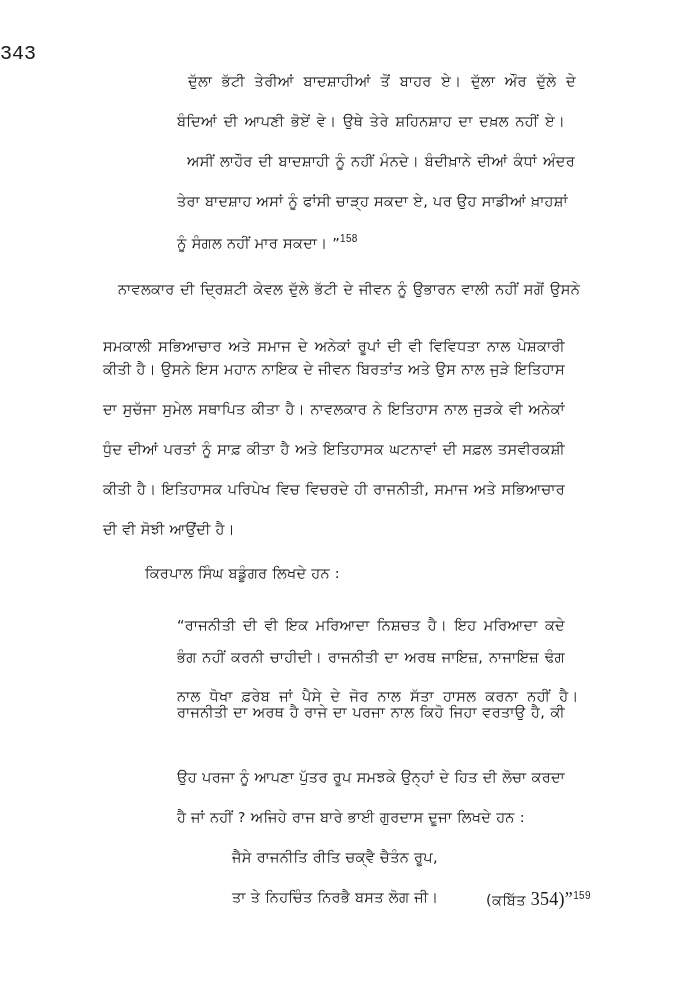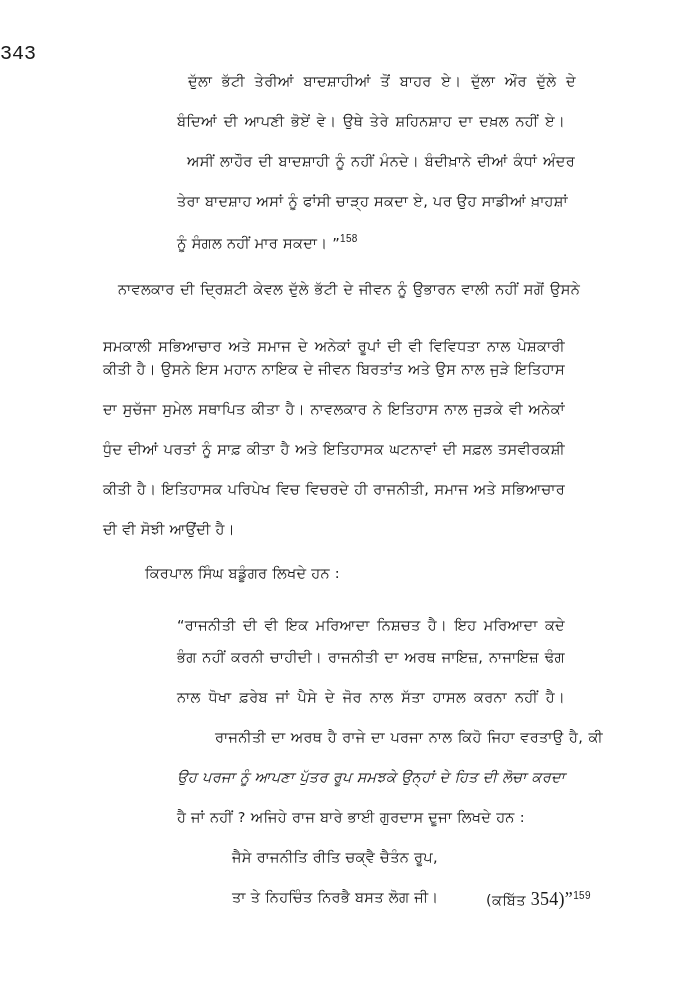--- a/index.html
+++ b/index.html
@@ -41,23 +41,23 @@
     <div class="line justify" style="left:103px; width:462px; top:441px;">ਧੁੰਦ ਦੀਆਂ ਪਰਤਾਂ ਨੂੰ ਸਾਫ਼ ਕੀਤਾ ਹੈ ਅਤੇ ਇਤਿਹਾਸਕ ਘਟਨਾਵਾਂ ਦੀ ਸਫ਼ਲ ਤਸਵੀਰਕਸ਼ੀ</div>
     <div class="line justify" style="left:103px; width:462px; top:481px;">ਕੀਤੀ ਹੈ। ਇਤਿਹਾਸਕ ਪਰਿਪੇਖ ਵਿਚ ਵਿਚਰਦੇ ਹੀ ਰਾਜਨੀਤੀ, ਸਮਾਜ ਅਤੇ ਸਭਿਆਚਾਰ</div>
     <div class="line" style="left:103px; top:521px;">ਦੀ ਵੀ ਸੋਝੀ ਆਉਂਦੀ ਹੈ।</div>
   </div>
 
   <div class="line" style="left:145px; top:565px;">ਕਿਰਪਾਲ ਸਿੰਘ ਬਡੂੰਗਰ ਲਿਖਦੇ ਹਨ :</div>
 
   <div>
     <div class="line justify" style="left:177px; width:388px; top:609px;margin-top:8px;">“ਰਾਜਨੀਤੀ ਦੀ ਵੀ ਇਕ ਮਰਿਆਦਾ ਨਿਸ਼ਚਤ ਹੈ। ਇਹ ਮਰਿਆਦਾ ਕਦੇ</div>
     <div class="line justify" style="left:177px; width:388px; top:649px;">ਭੰਗ ਨਹੀਂ ਕਰਨੀ ਚਾਹੀਦੀ। ਰਾਜਨੀਤੀ ਦਾ ਅਰਥ ਜਾਇਜ਼, ਨਾਜਾਇਜ਼ ਢੰਗ</div>
-    <div class="line justify" style="left:177px; width:388px; top:689px;">ਨਾਲ ਧੋਖਾ ਫ਼ਰੇਬ ਜਾਂ ਪੈਸੇ ਦੇ ਜੋਰ ਨਾਲ ਸੱਤਾ ਹਾਸਲ ਕਰਨਾ ਨਹੀਂ ਹੈ।</div>
-    <div class="line justify" style="left:177px; width:388px; top:729px;margin-left:38px;">ਰਾਜਨੀਤੀ ਦਾ ਅਰਥ ਹੈ ਰਾਜੇ ਦਾ ਪਰਜਾ ਨਾਲ ਕਿਹੋ ਜਿਹਾ ਵਰਤਾਉ ਹੈ, ਕੀ</div>
-    <div class="line justify" style="left:177px; width:388px; top:769px;font-style:italic;">ਉਹ ਪਰਜਾ ਨੂੰ ਆਪਣਾ ਪੁੱਤਰ ਰੂਪ ਸਮਝਕੇ ਉਨ੍ਹਾਂ ਦੇ ਹਿਤ ਦੀ ਲੋਚਾ ਕਰਦਾ</div>
+    <div class="line justify" style="left:177px; width:388px; top:689px;font-family:Liberation Mono, monospace;">ਨਾਲ ਧੋਖਾ ਫ਼ਰੇਬ ਜਾਂ ਪੈਸੇ ਦੇ ਜੋਰ ਨਾਲ ਸੱਤਾ ਹਾਸਲ ਕਰਨਾ ਨਹੀਂ ਹੈ।</div>
+    <div class="line justify" style="left:177px; width:388px; top:704px;">ਰਾਜਨੀਤੀ ਦਾ ਅਰਥ ਹੈ ਰਾਜੇ ਦਾ ਪਰਜਾ ਨਾਲ ਕਿਹੋ ਜਿਹਾ ਵਰਤਾਉ ਹੈ, ਕੀ</div>
+    <div class="line justify" style="left:177px; width:388px; top:769px;">ਉਹ ਪਰਜਾ ਨੂੰ ਆਪਣਾ ਪੁੱਤਰ ਰੂਪ ਸਮਝਕੇ ਉਨ੍ਹਾਂ ਦੇ ਹਿਤ ਦੀ ਲੋਚਾ ਕਰਦਾ</div>
     <div class="line" style="left:177px; top:809px;text-align:right;">ਹੈ ਜਾਂ ਨਹੀਂ ? ਅਜਿਹੇ ਰਾਜ ਬਾਰੇ ਭਾਈ ਗੁਰਦਾਸ ਦੂਜਾ ਲਿਖਦੇ ਹਨ :</div>
   </div>
 
   <div>
     <div class="line" style="left:232px; top:849px;">ਜੈਸੇ ਰਾਜਨੀਤਿ ਰੀਤਿ ਚਕ੍ਵੈ ਚੈਤੰਨ ਰੂਪ,</div>
     <div class="line" style="left:232px; top:889px;">ਤਾ ਤੇ ਨਿਹਚਿੰਤ ਨਿਰਭੈ ਬਸਤ ਲੋਗ ਜੀ।</div>
     <div class="line" style="left:486px; top:889px;">
       <span>(ਕਬਿੱਤ </span><span class="num">354</span><span class="num">)”</span><span class="sup">159</span>
     </div>
   </div>

